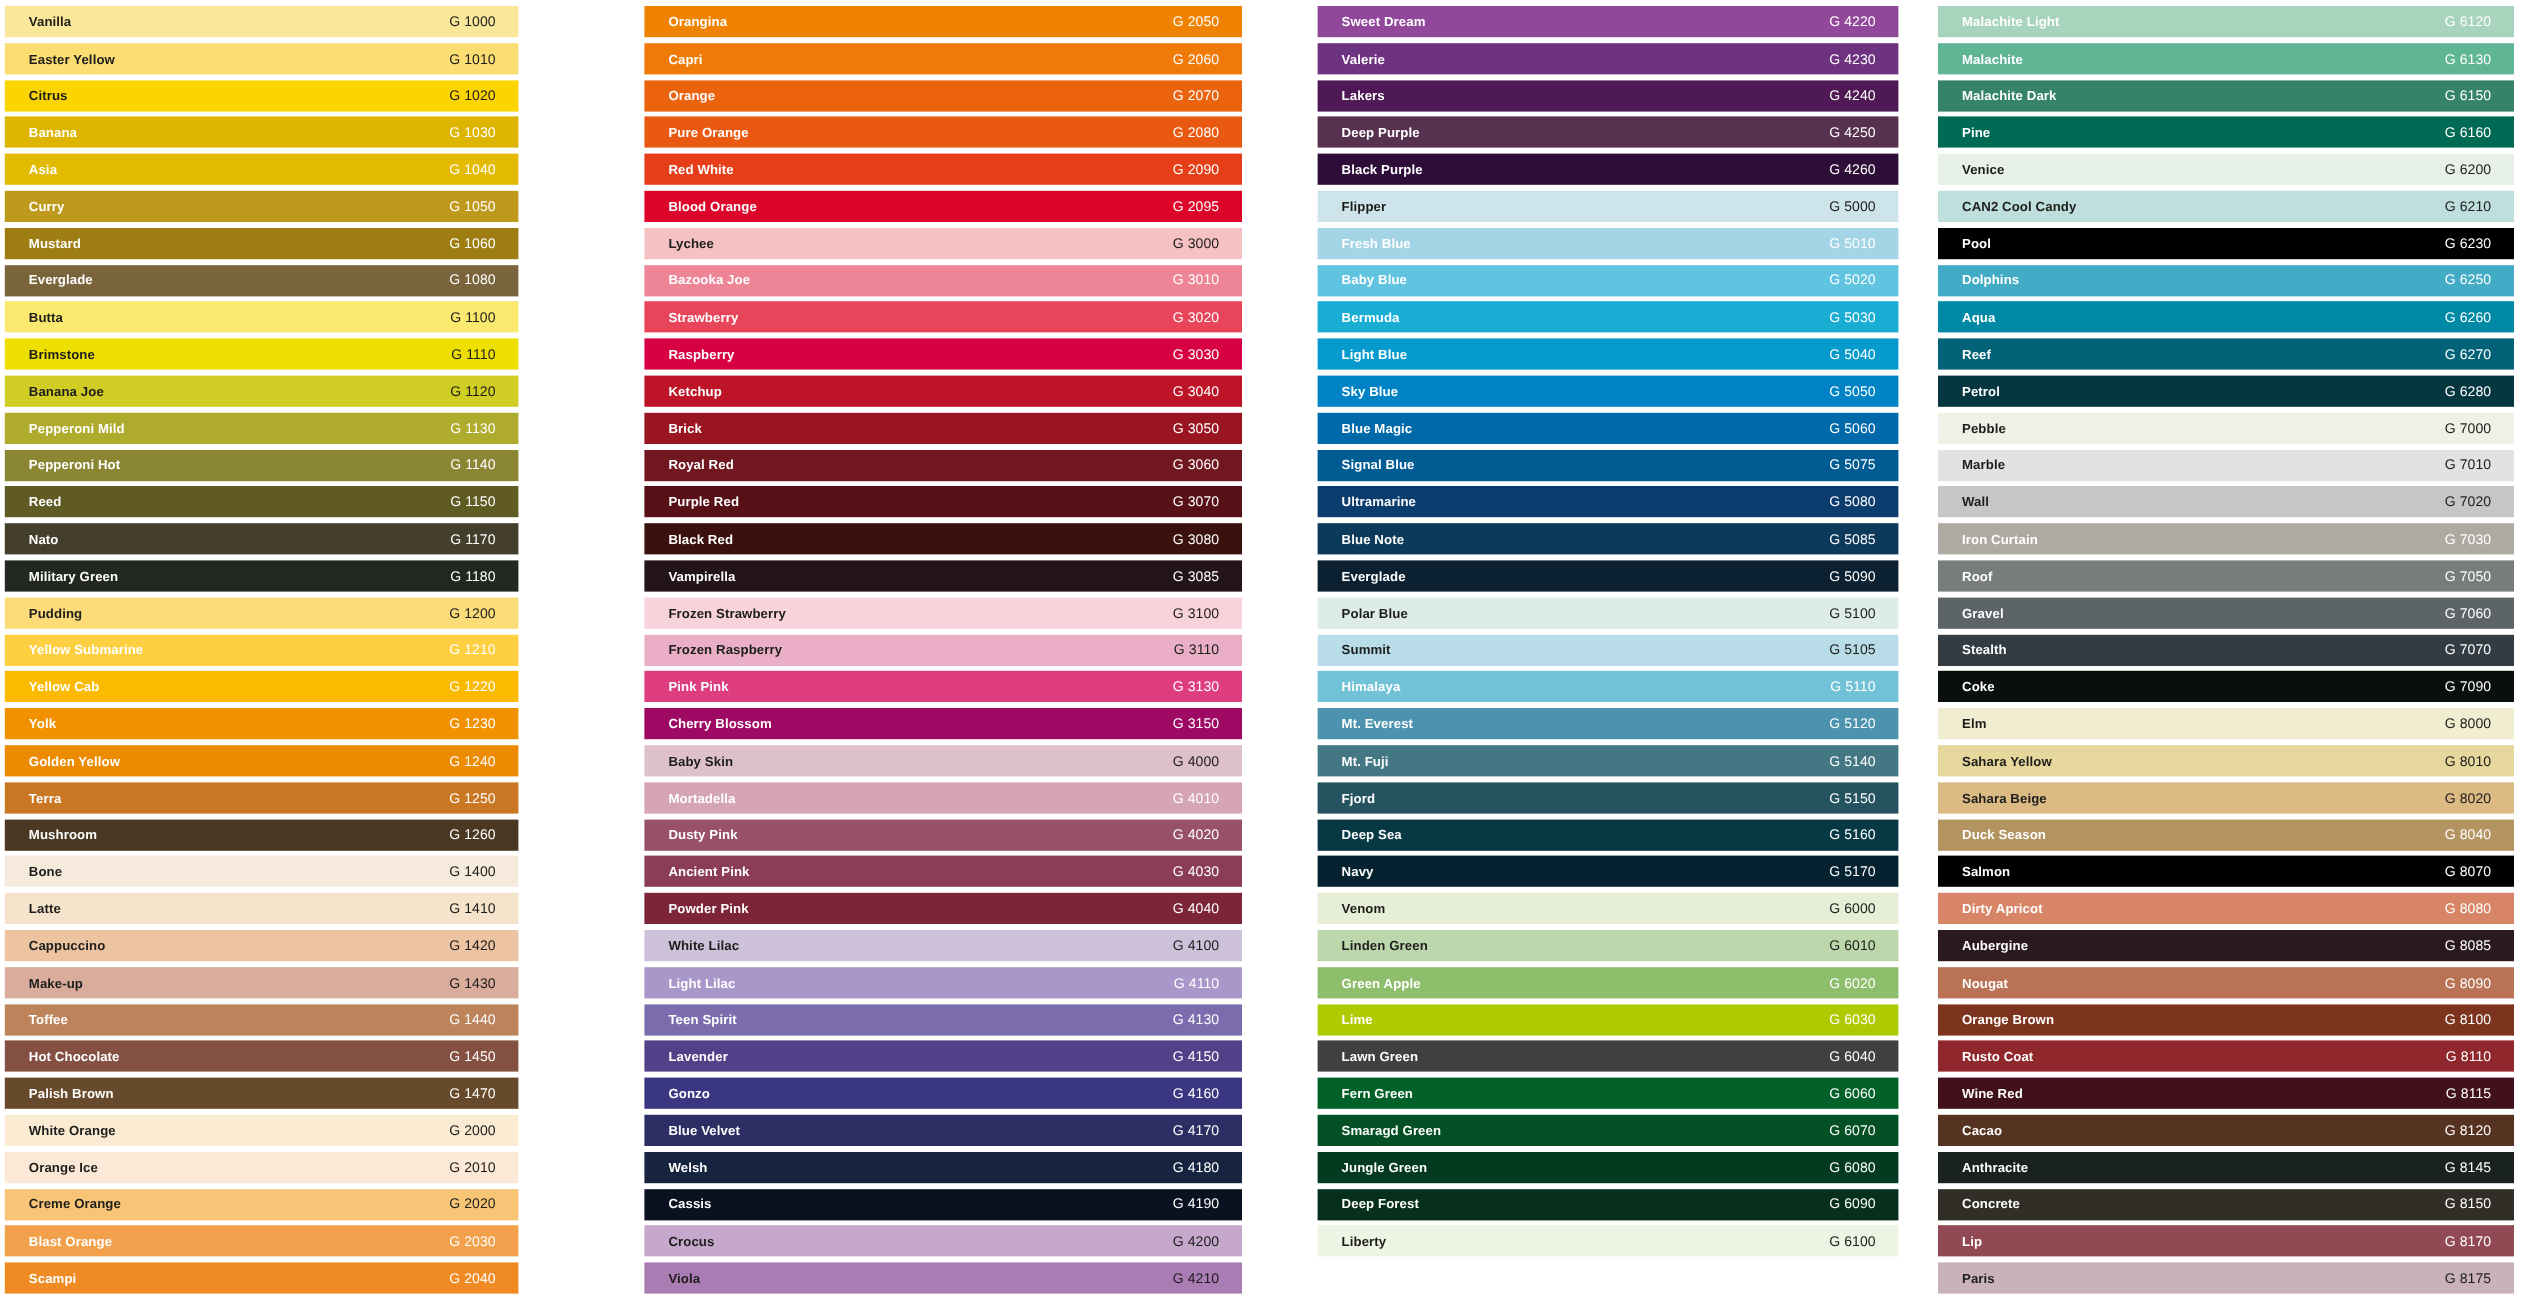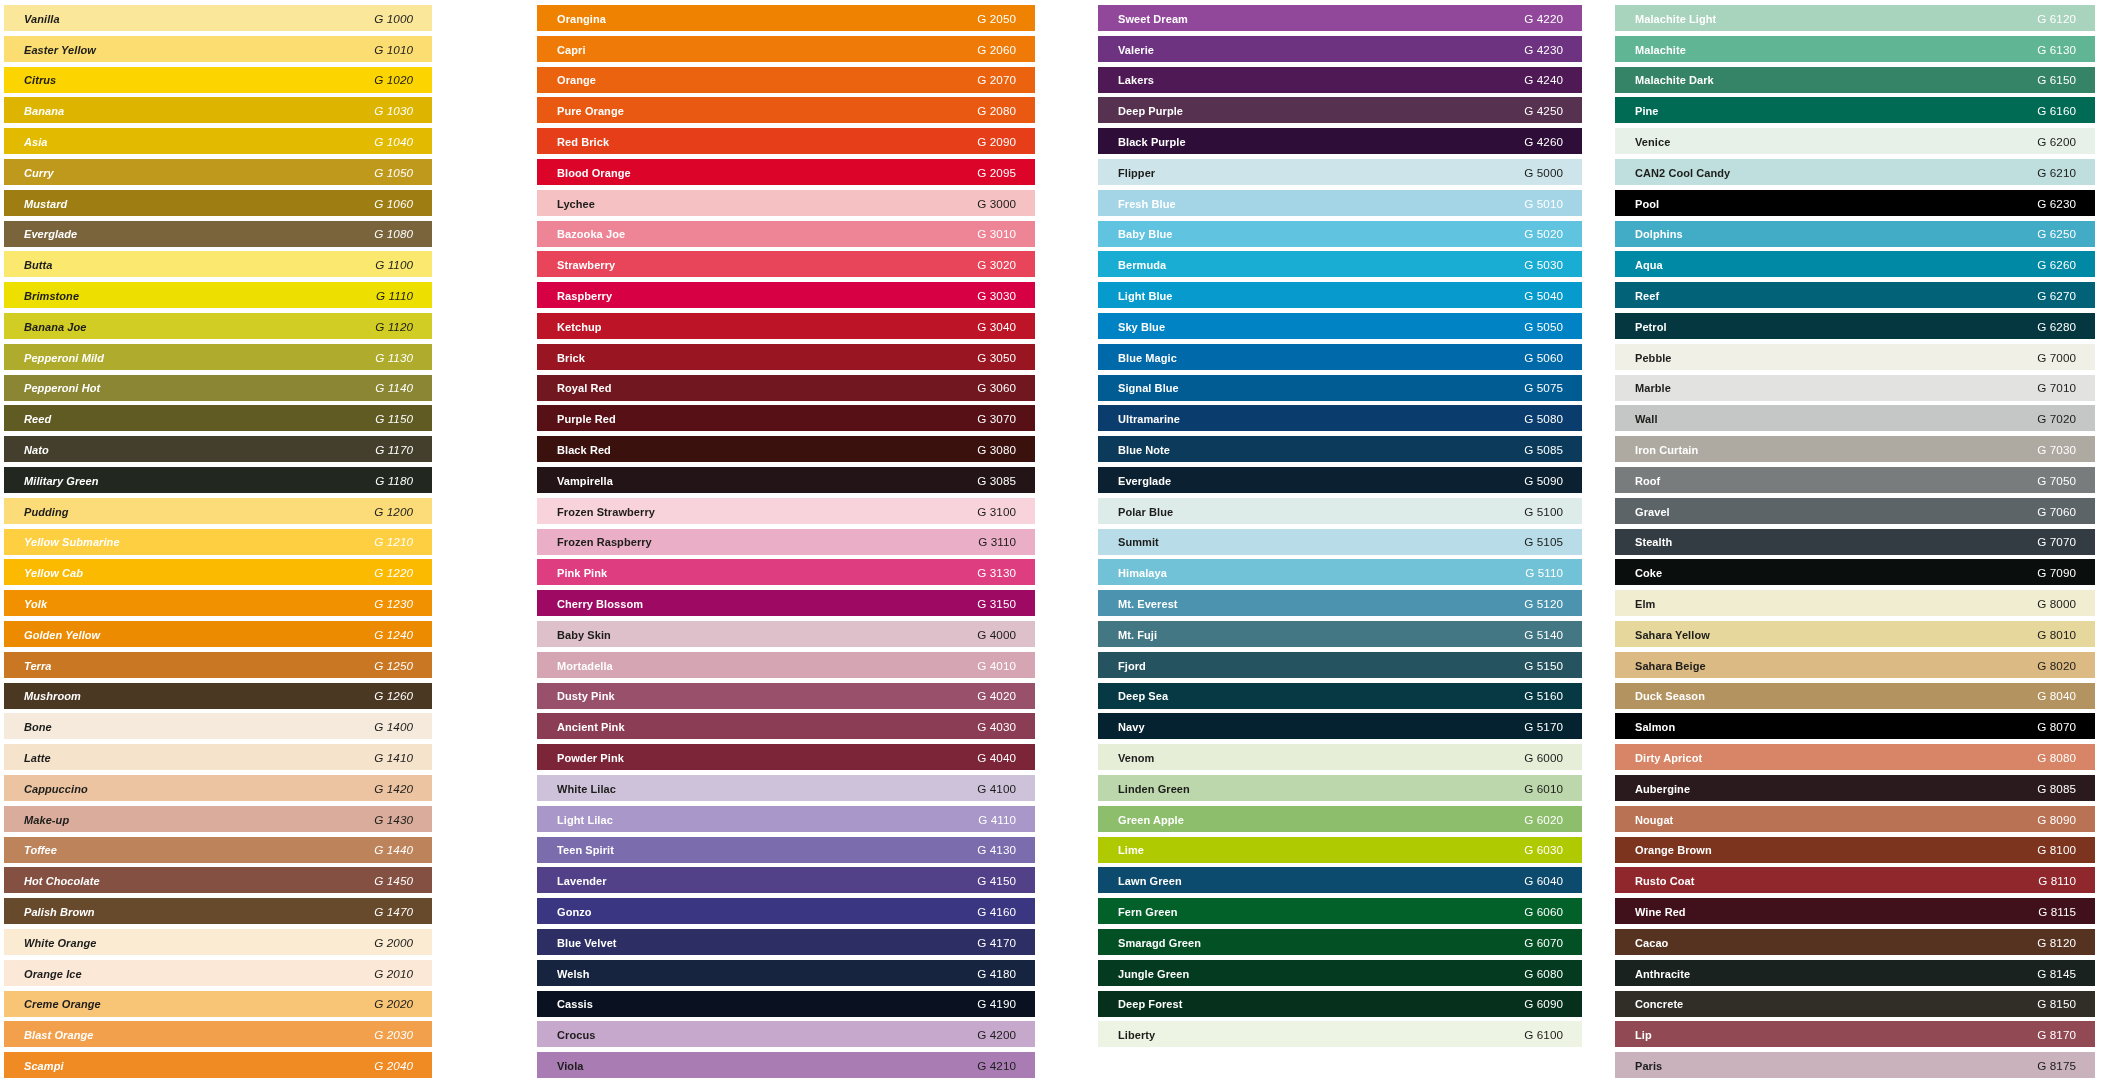--- a/index.html
+++ b/index.html
@@ -2,21 +2,21 @@
 <html><head>
 <meta charset="utf-8">
 <title>Colour Chart</title>
 <style>
   html,body{margin:0;padding:0;background:#ffffff;}
   body{width:2105px;height:1087px;overflow:hidden;
        font-family:"Liberation Sans",sans-serif;
        -webkit-font-smoothing:antialiased;}
   #chart{position:relative;width:2105px;height:1087px;background:#ffffff;}
   .col{position:absolute;top:5px;}
-  .col-1{left:4px;width:428px;font-style:italic;}
+  .col-1{left:4px;width:428px;}
   .col-2{left:537px;width:498px;}
   .col-3{left:1082px;width:484px;margin-left:16px;}
   .col-4{left:1615px;width:480px;}
   .swatch{position:relative;height:26px;margin-bottom:4.8px;
           display:flex;align-items:center;justify-content:space-between;
           box-sizing:border-box;padding:0 19px 0 20px;}
   .sw-name{font-size:11px;font-weight:bold;letter-spacing:0.08px;
            line-height:26px;white-space:nowrap;position:relative;top:0.8px;}
   .sw-code{font-size:11.7px;font-weight:normal;letter-spacing:0.05px;
            line-height:26px;white-space:nowrap;position:relative;top:0.8px;}
@@ -180,21 +180,21 @@
     </div>
     <div class="swatch" style="background:#ec630f">
       <span class="sw-name fg-light">Orange</span>
       <span class="sw-code fg-light">G 2070</span>
     </div>
     <div class="swatch" style="background:#ea5911">
       <span class="sw-name fg-light">Pure Orange</span>
       <span class="sw-code fg-light">G 2080</span>
     </div>
     <div class="swatch" style="background:#e53e19">
-      <span class="sw-name fg-light">Red Brick</span>
+      <span class="sw-name fg-light">Red White</span>
       <span class="sw-code fg-light">G 2090</span>
     </div>
     <div class="swatch" style="background:#dc0428">
       <span class="sw-name fg-light">Blood Orange</span>
       <span class="sw-code fg-light">G 2095</span>
     </div>
     <div class="swatch" style="background:#f5c1c3">
       <span class="sw-name fg-dark">Lychee</span>
       <span class="sw-code fg-dark">G 3000</span>
     </div>
@@ -417,21 +417,21 @@
       <span class="sw-code fg-dark">G 6010</span>
     </div>
     <div class="swatch" style="background:#8dbe6b">
       <span class="sw-name fg-light">Green Apple</span>
       <span class="sw-code fg-light">G 6020</span>
     </div>
     <div class="swatch" style="background:#afca00">
       <span class="sw-name fg-light">Lime</span>
       <span class="sw-code fg-light">G 6030</span>
     </div>
-    <div class="swatch" style="background:#0c4a6e">
+    <div class="swatch" style="background:#404040">
       <span class="sw-name fg-light">Lawn Green</span>
       <span class="sw-code fg-light">G 6040</span>
     </div>
     <div class="swatch" style="background:#016129">
       <span class="sw-name fg-light">Fern Green</span>
       <span class="sw-code fg-light">G 6060</span>
     </div>
     <div class="swatch" style="background:#035024">
       <span class="sw-name fg-light">Smaragd Green</span>
       <span class="sw-code fg-light">G 6070</span>

